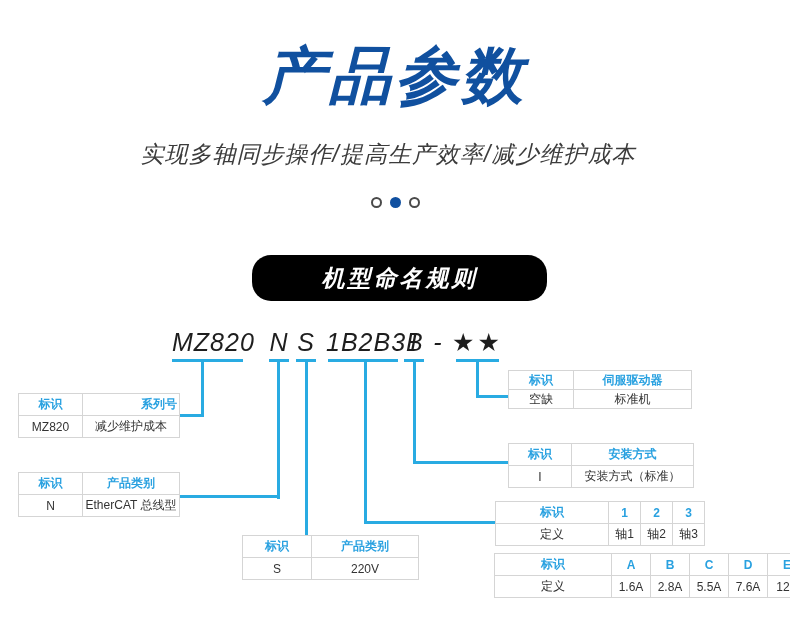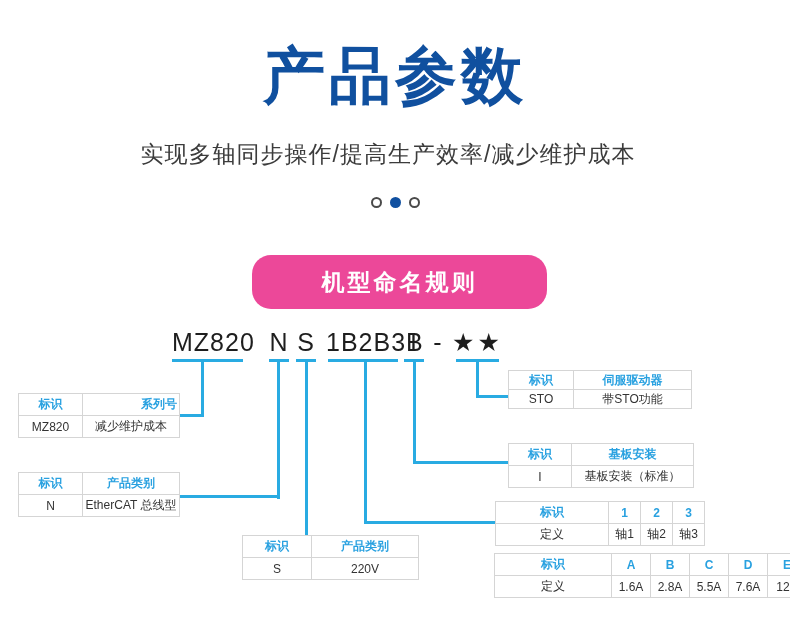--- a/index.html
+++ b/index.html
@@ -1,38 +1,38 @@
 <!DOCTYPE html>
 <html><head>
 <meta charset="utf-8">
 <style>
   html,body{margin:0;padding:0;}
   body{
     width:790px;height:621px;position:relative;background:#ffffff;
     font-family:"Liberation Sans","DejaVu Sans",sans-serif;overflow:hidden;
   }
-  .abs{position:absolute;}
+  .abs{position:absolute;font-style:italic;}
   
   .page-title{
     left:0;right:0;top:34px;text-align:center;
     font-size:62px;font-weight:900;color:#10509f;letter-spacing:4px;
   }
   .page-subtitle{
     left:0;right:14px;top:139px;text-align:center;
     font-size:23px;color:#3c3c3c;letter-spacing:1px;
   }
   
   .dots{left:0;right:0;top:197px;display:flex;justify-content:center;gap:8px;}
   .dot{width:11px;height:11px;border-radius:50%;box-sizing:border-box;
     border:2px solid #4a4a4a;background:#ffffff;cursor:pointer;}
   .dot.active{border:none;background:#1050a0;}
   
   .banner{
-    left:252px;top:255px;width:295px;height:54px;border-radius:19px;
-    background:#ec4899;color:#ffffff;display:flex;align-items:center;justify-content:center;
+    left:252px;top:255px;width:295px;height:46px;border-radius:19px;
+    background:#000000;color:#ffffff;display:flex;align-items:center;justify-content:center;
     font-size:23px;font-weight:bold;letter-spacing:3px;
   }
   
   .seg{top:329px;height:26px;line-height:26px;text-align:center;
     font-size:25px;color:#1e1e1e;font-weight:500;letter-spacing:1px;}
   
   .ln{background:#29abe2;}
   
   table.tbl{position:absolute;border-collapse:collapse;background:#ffffff;
     font-size:12px;color:#333333;table-layout:fixed;}
@@ -128,35 +128,35 @@
 </tbody>
   </table>
 
 <table class="tbl compact" style="left:508px;top:370px;width:177px;">
   <tbody>
       <tr>
     <th style="width:60px;">标识</th>
     <th style="width:113px;">伺服驱动器</th>
   </tr>
   <tr>
-    <td>STO</td>
-    <td>带STO功能</td>
+    <td>空缺</td>
+    <td>标准机</td>
   </tr>
 </tbody>
   </table>
 
 <table class="tbl" style="left:508px;top:443px;width:179px;">
   <tbody>
       <tr>
     <th style="width:58px;">标识</th>
-    <th style="width:117px;">基板安装</th>
+    <th style="width:117px;">安装方式</th>
   </tr>
   <tr>
     <td>I</td>
-    <td>基板安装（标准）</td>
+    <td>安装方式（标准）</td>
   </tr>
 </tbody>
   </table>
 
 <table class="tbl" style="left:495px;top:501px;width:194px;">
   <tbody>
       <tr>
     <th style="width:108px;">标识</th>
     <th style="width:27px;">1</th>
     <th style="width:27px;">2</th>

